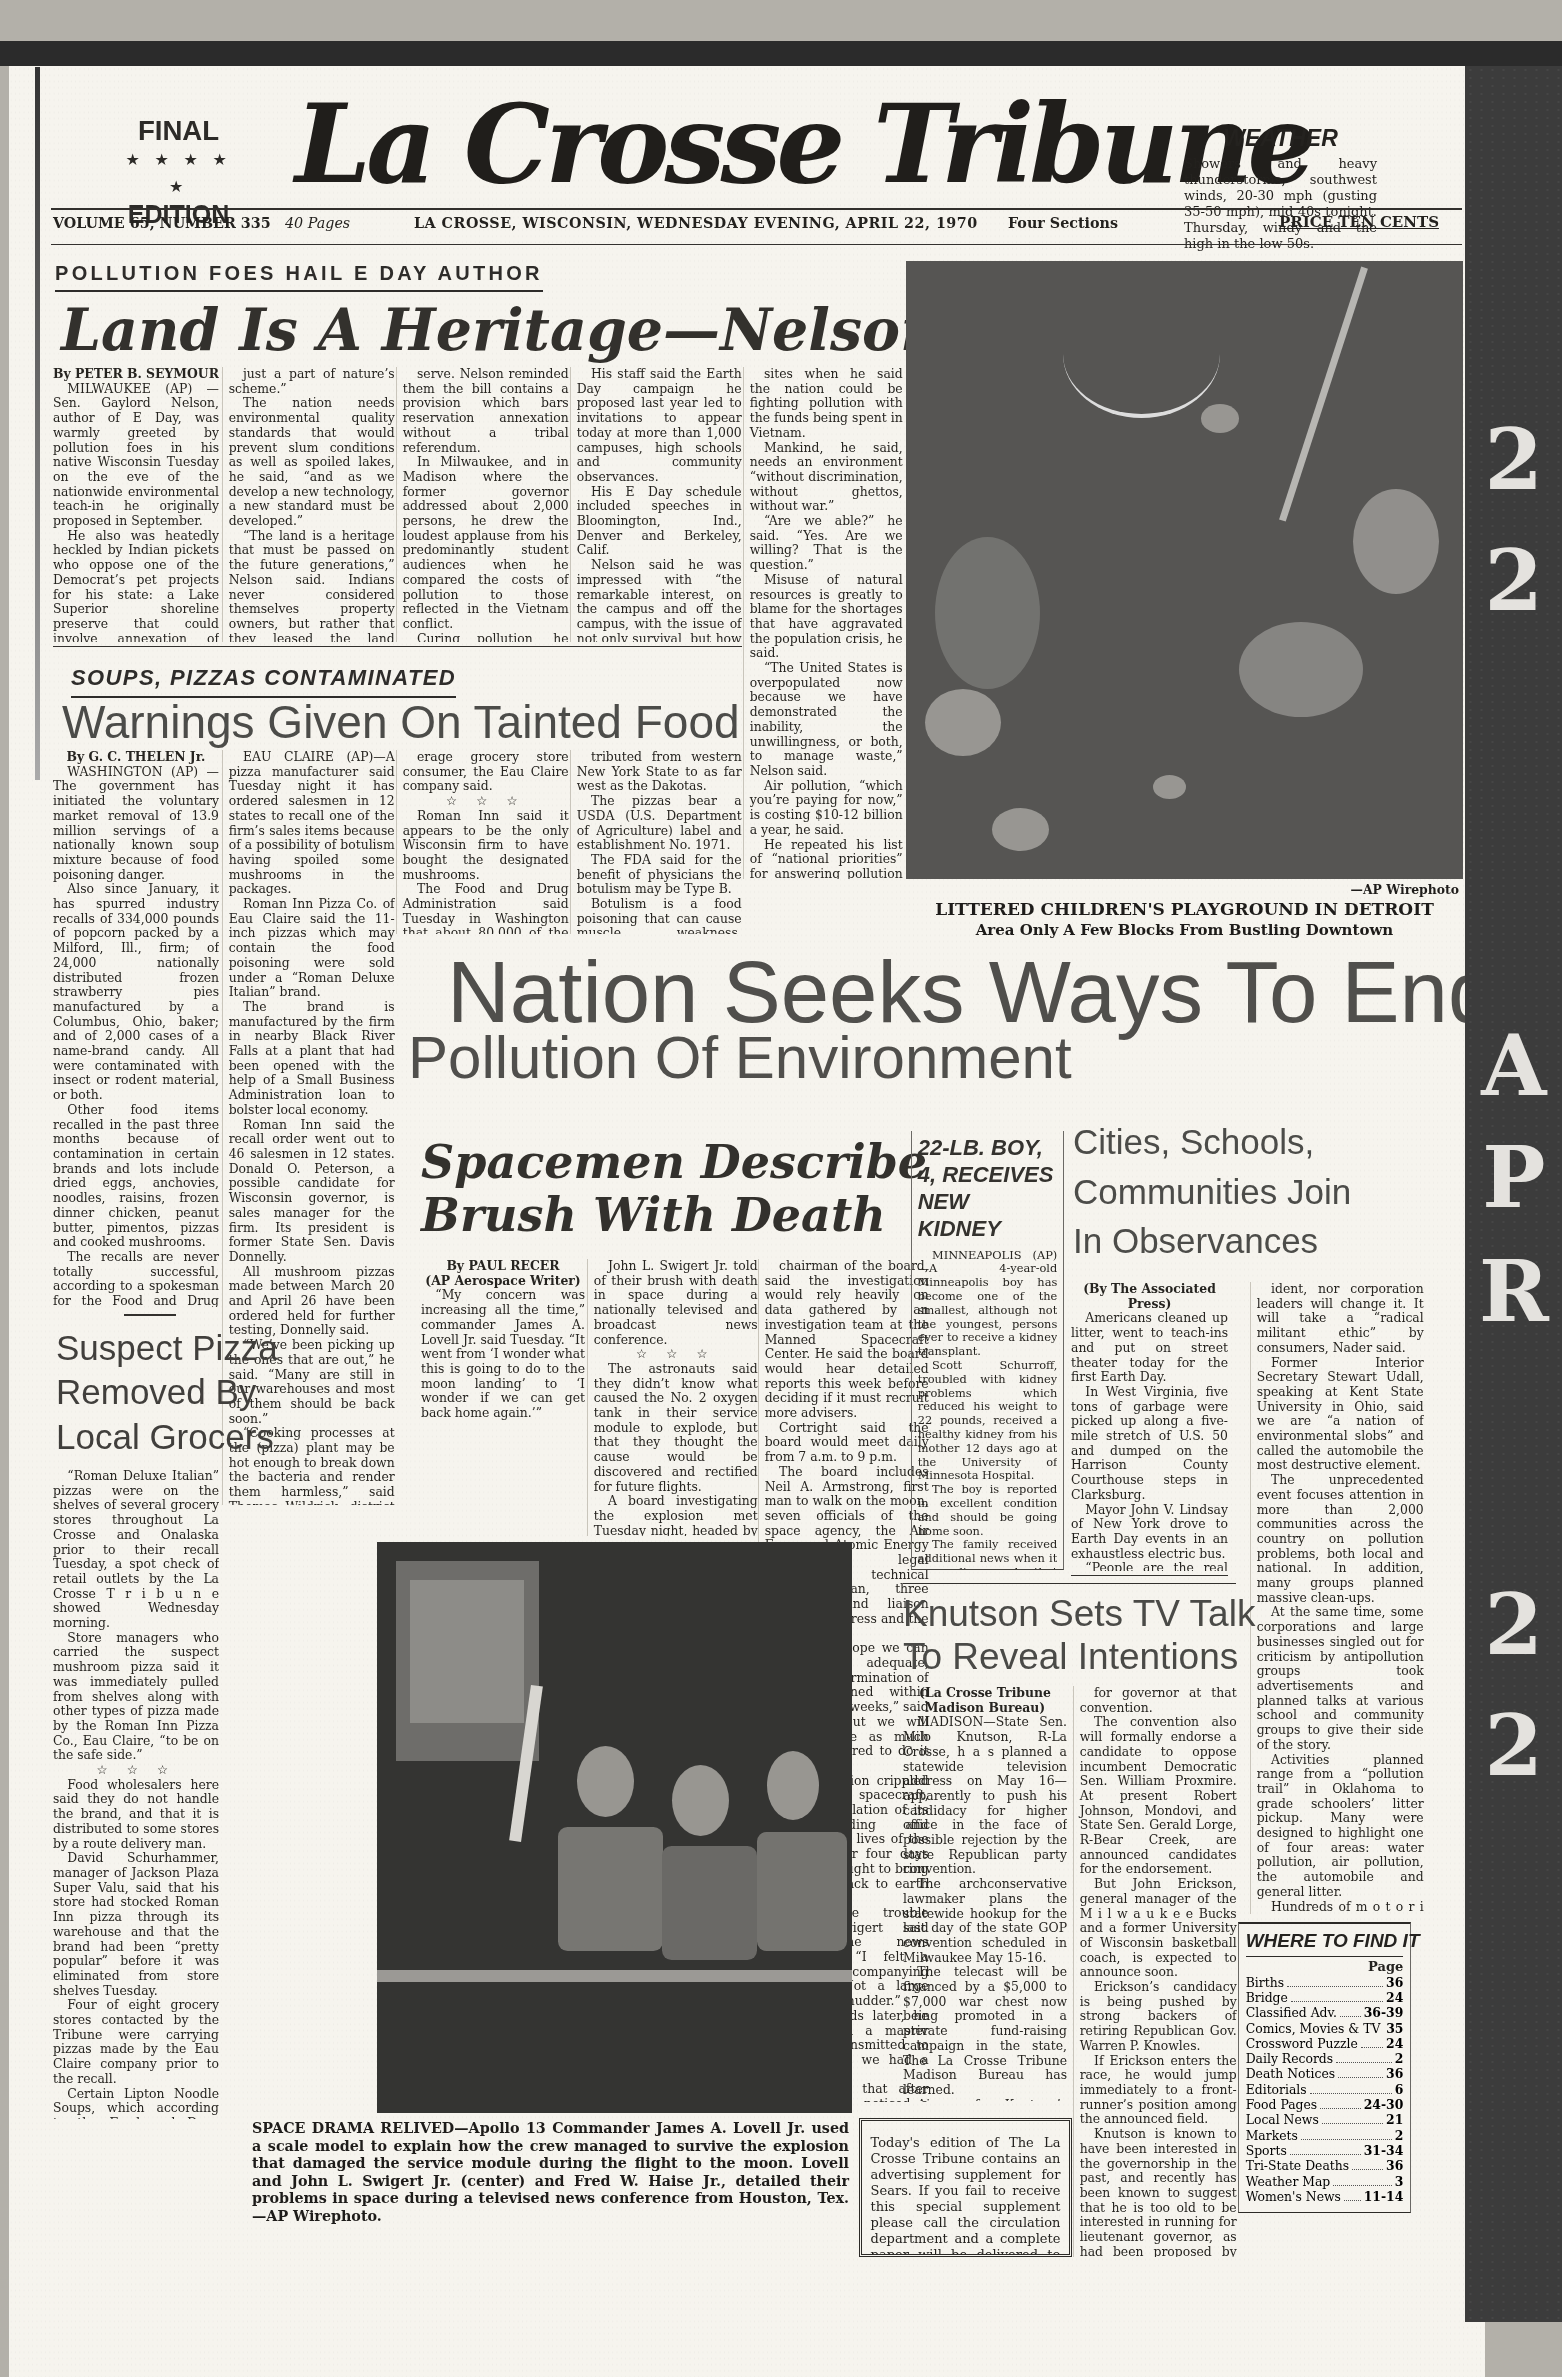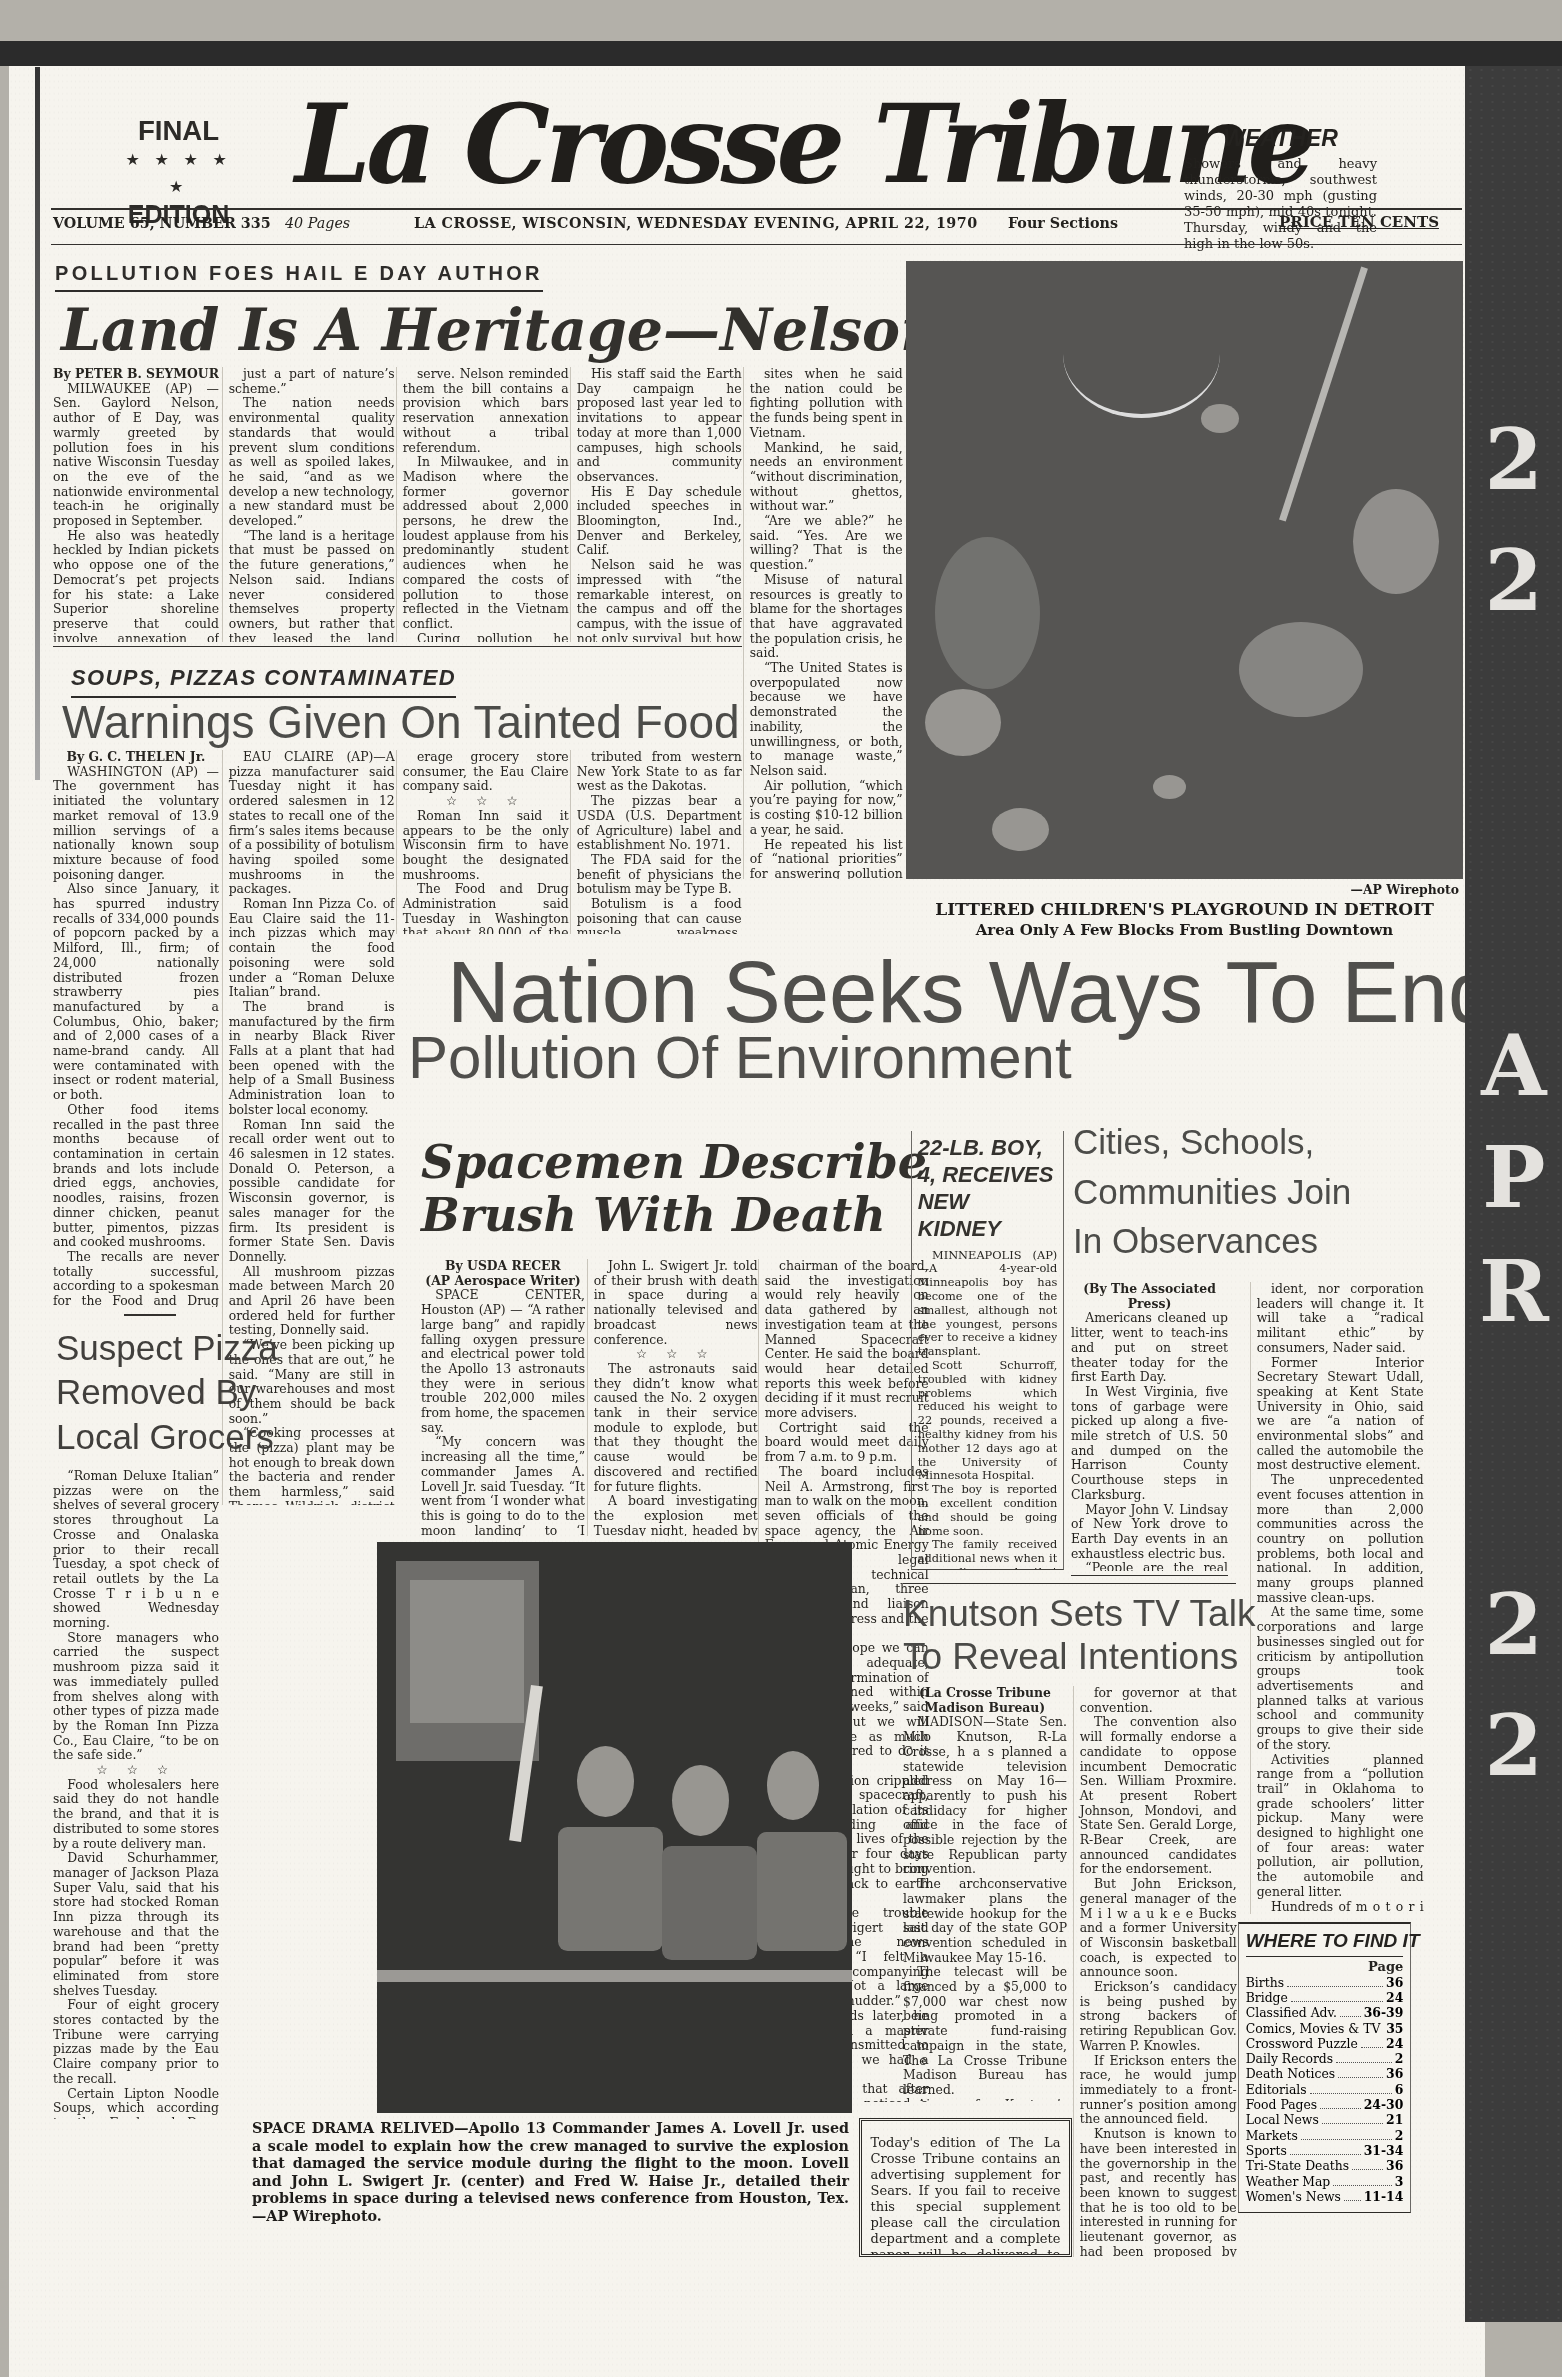--- a/index.html
+++ b/index.html
@@ -139,23 +139,22 @@
       <p>The FDA said for the benefit of physicians the botulism may be Type B.</p>
       <p>Botulism is a food poisoning that can cause muscle weakness, paralysis and even death.</p>
     </div>
 
   <div class="hl-sans" style="left:447px;top:942px;font-size:87px;color:#504f4c;">Nation Seeks Ways To End</div>
   <div class="hl-sans" style="left:408px;top:1023px;font-size:60px;color:#504f4c;">Pollution Of Environment</div>
 
   <div class="hl-serif" style="left:421px;top:1135px;font-size:46px;">Spacemen Describe</div>
   <div class="hl-serif" style="left:421px;top:1188px;font-size:46px;">Brush With Death</div>
   <div class="col" style="left:421px;top:1259px;width:164px;height:277px;">
-      <p class="p-byline">By USDA RECER</p>
+      <p class="p-byline">By PAUL RECER</p>
       <p class="p-byline">(AP Aerospace Writer)</p>
-      <p>SPACE CENTER, Houston (AP) — “A rather large bang” and rapidly falling oxygen pressure and electrical power told the Apollo 13 astronauts they were in serious trouble 202,000 miles from home, the spacemen say.</p>
       <p>“My concern was increasing all the time,” commander James A. Lovell Jr. said Tuesday. “It went from ‘I wonder what this is going to do to the moon landing’ to ‘I wonder if we can get back home again.’”</p>
     </div>
   <div class="col vr" style="left:587px;top:1259px;width:164px;height:277px;">
       <p>John L. Swigert Jr. told of their brush with death in space during a nationally televised and broadcast news conference.</p>
       <p class="p-stars">☆ ☆ ☆</p>
       <p>The astronauts said they didn’t know what caused the No. 2 oxygen tank in their service module to explode, but that they thought the cause would be discovered and rectified for future flights.</p>
       <p>A board investigating the explosion met Tuesday night, headed by Dr. Edgar M. Cortright,</p>
     </div>
   <div class="col vr" style="left:758px;top:1259px;width:164px;height:843px;">
       <p>chairman of the board, said the investigation would rely heavily on data gathered by an investigation team at the Manned Spacecraft Center. He said the board would hear detailed reports this week before deciding if it must recruit more advisers.</p>

